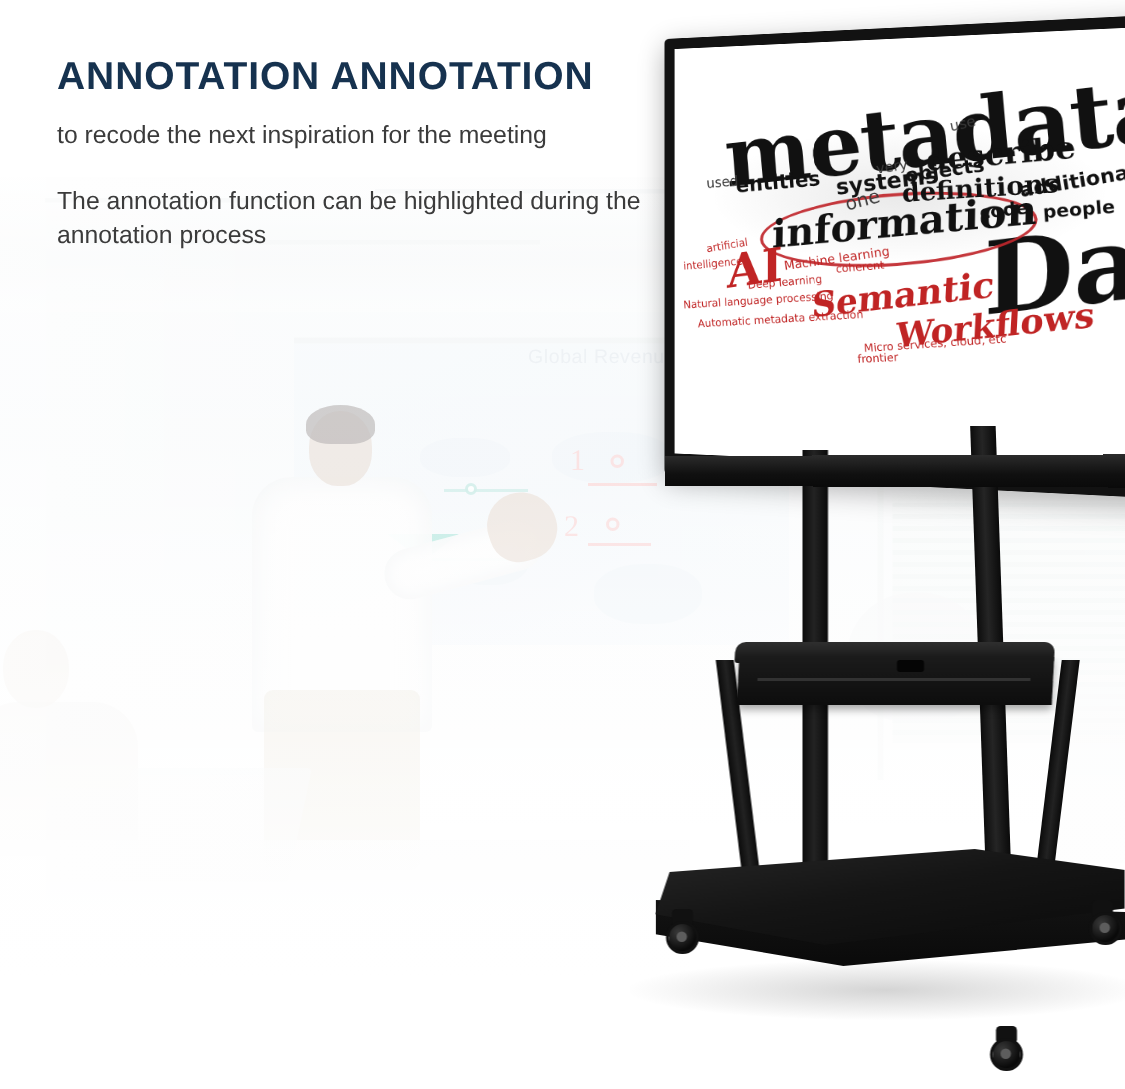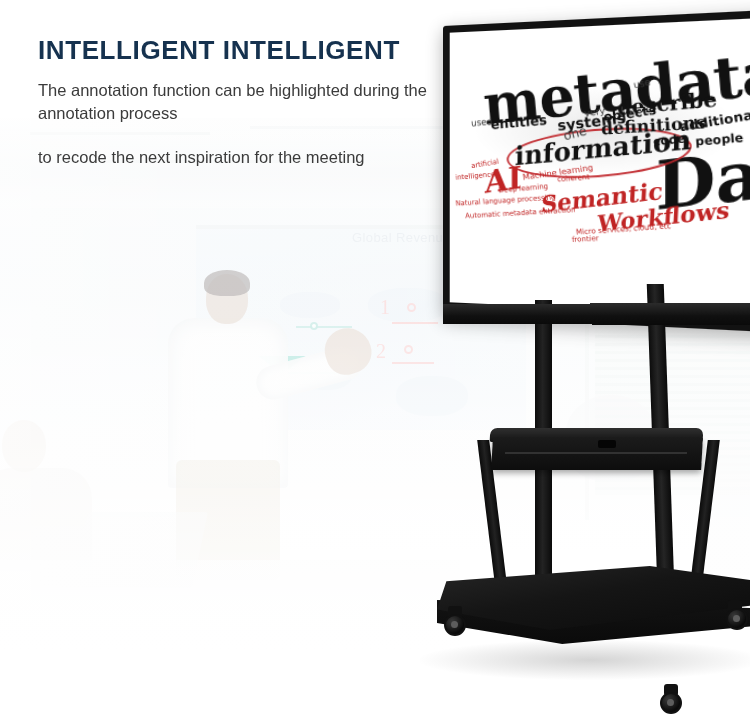--- a/index.html
+++ b/index.html
@@ -374,23 +374,23 @@
     <div class="bg-listener3"></div>
 
     <div class="bg-table"></div>
     <div class="bg-laptop"></div>
 
     <div class="bg-veil"></div>
     <div class="bg-veil2"></div>
   </div>
 
   <div class="copy">
-    <div class="headline">INTELLIGENT INTELLIGENT</div>
+    <div class="headline">ANNOTATION ANNOTATION</div>
+    <div class="subcopy">to recode the next inspiration for the meeting</div>
     <div class="subcopy">The annotation function can be highlighted during the annotation process</div>
-    <div class="subcopy">to recode the next inspiration for the meeting</div>
   </div>
 
   <div class="display-unit">
 
     <div class="panel-bezel">
       <div class="panel-screen">
 
         <div class="cloud">
           <div class="w-haze"></div>
 

